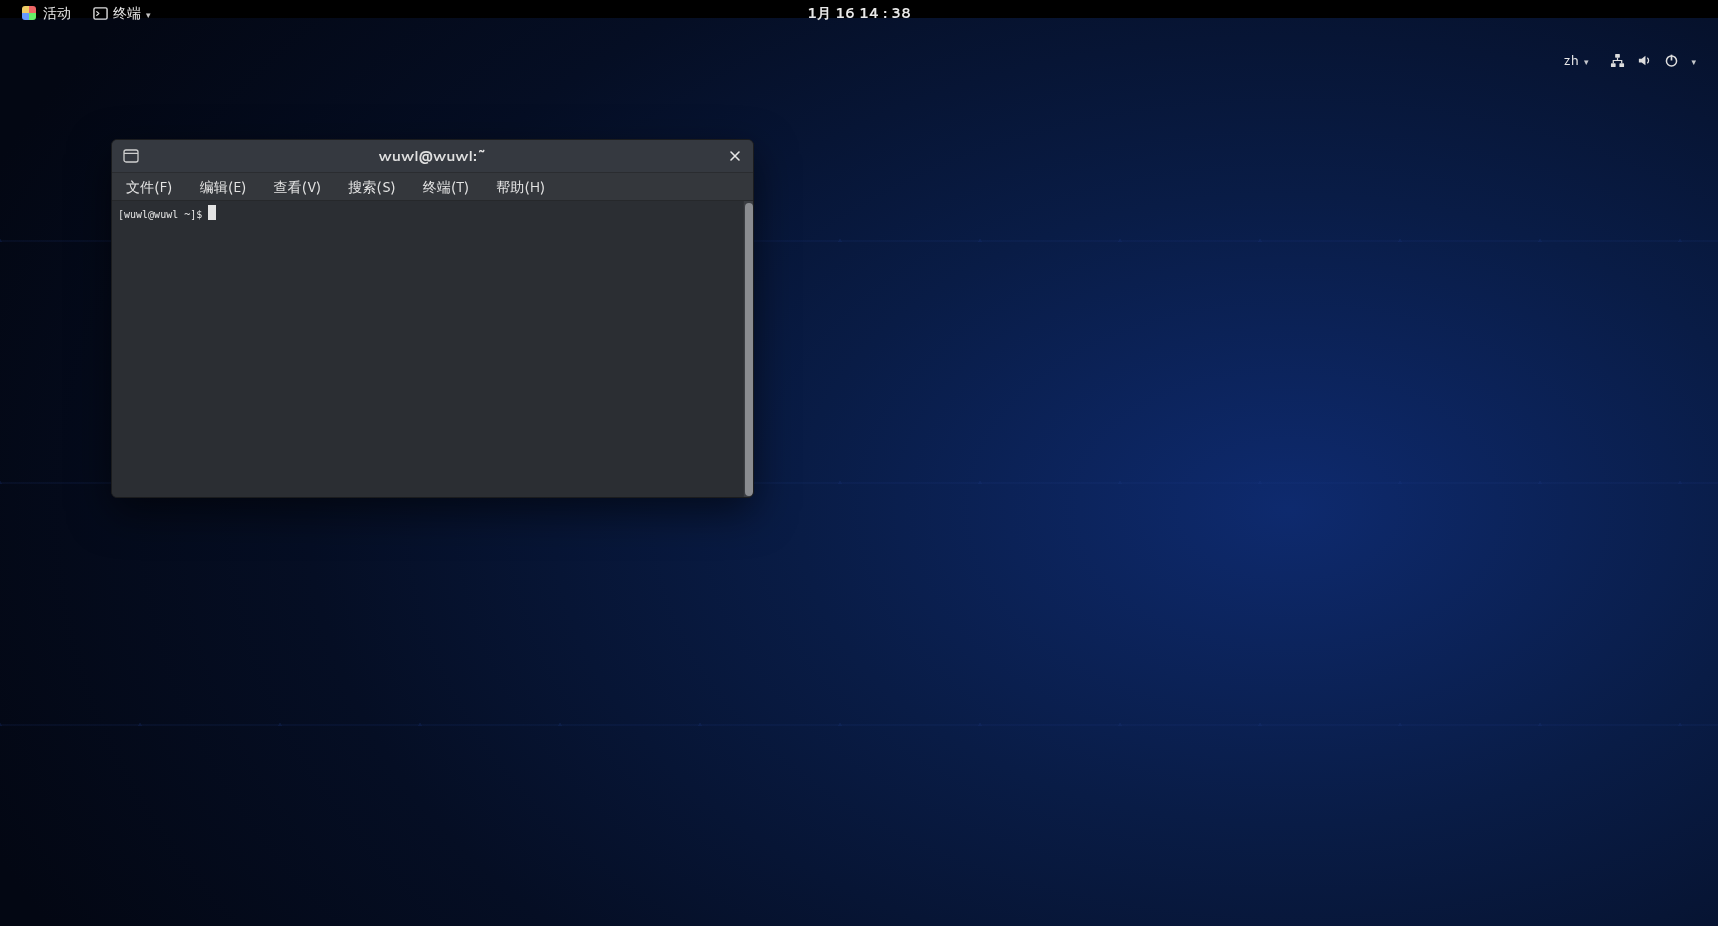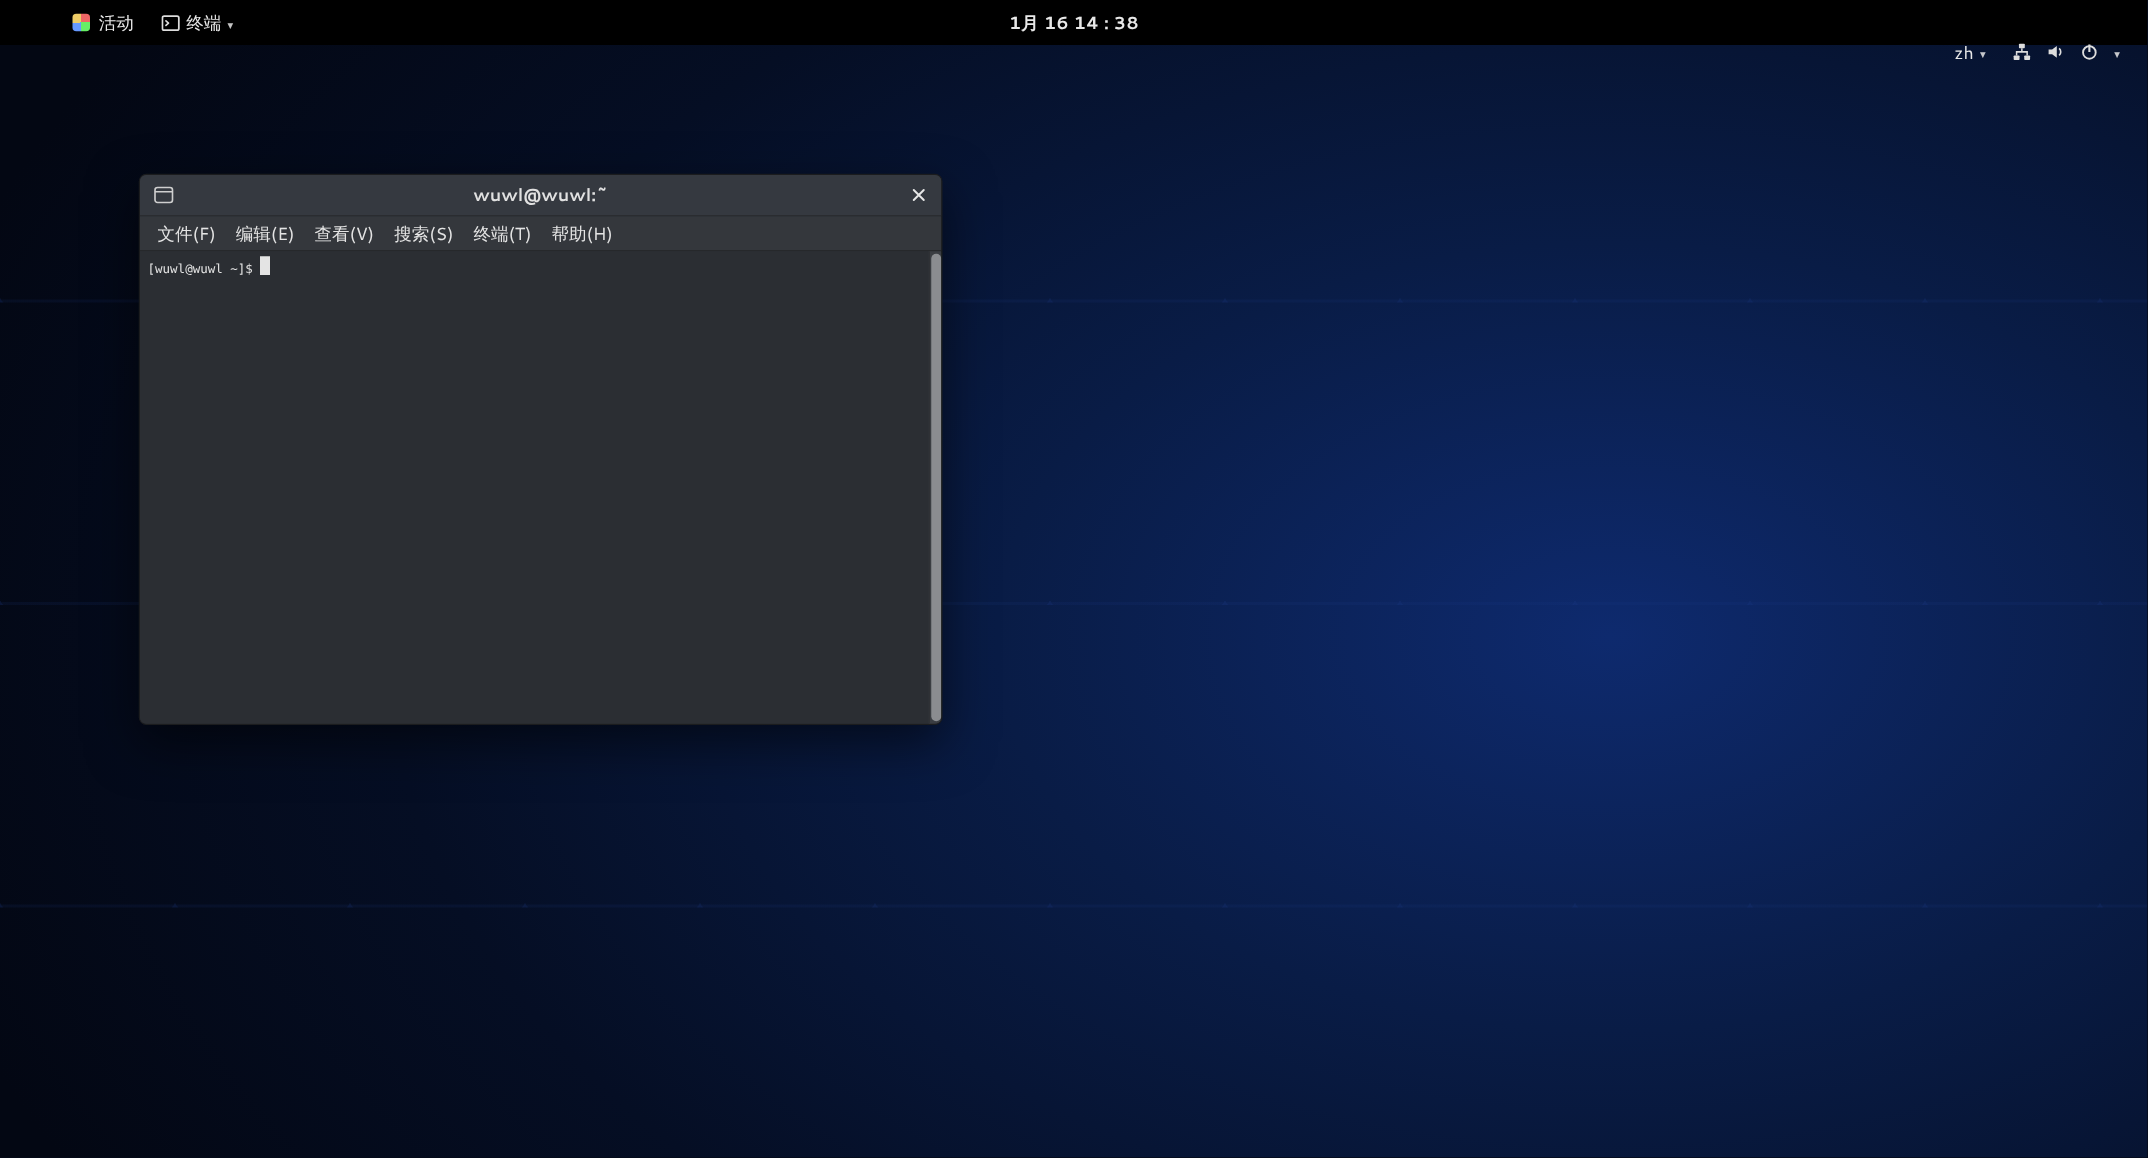--- a/index.html
+++ b/index.html
@@ -19,61 +19,61 @@
       background:
         linear-gradient( 60deg, rgba(30,60,140,0.18) 0 2px, transparent 2px 140px) 0 0/140px 242px,
         linear-gradient(-60deg, rgba(30,60,140,0.18) 0 2px, transparent 2px 140px) 0 0/140px 242px,
         linear-gradient(  0deg, rgba(30,60,140,0.12) 0 2px, transparent 2px 140px) 0 0/140px 242px,
         radial-gradient(ellipse 1400px 900px at 75% 55%, #0e2a6e 0%, #091c46 35%, #050e24 70%, #030713 100%);
       z-index: 0;
     }
 
     
     .topbar {
-      position: absolute; left:0; right:0; top:0; height:36px;
+      position: absolute; left:0; right:0; top:0; height:18px;
       background:#000; color:#e8e8e8; font-size:14px;
-      display:flex; align-items:center; z-index:50; user-select:none;padding-left:36px;
+      display:flex; align-items:flex-start; z-index:50; user-select:none;
     }
     .topbar .left, .topbar .right { display:flex; align-items:center; gap:10px; }
     .topbar .center { position:absolute; left:50%; transform:translateX(-50%); display:flex; gap:4px; font-weight:600; }
     .tb-item { display:flex; align-items:center; gap:5px; padding:0 6px; height:26px; cursor:pointer; }
     .tb-left-pad { width:6px; }
     .tb-right-pad { width:6px; }
     .tri-down { font-size:9px; opacity:.85; position:relative; top:1px; }
     .right { position:absolute; right:0;margin-top:47px; }
     .logo-placeholder {
       width:14px; height:14px; border-radius:3px;
       background: conic-gradient(#e66 0 25%, #6e6 0 50%, #69f 0 75%, #ec6 0);
       display:inline-block; margin-right:2px;
     }
     .icon-svg { display:block; }
 
     
     .window {
-      position:absolute; left:111px; top:139px; width:643px; height:441px;
+      position:absolute; left:111px; top:139px; width:643px; height:359px;
       background:#2b2e33; border:1px solid #1b1c1e; border-radius:6px;
       box-shadow:0 14px 40px rgba(0,0,0,.55);
       display:flex; flex-direction:column; z-index:20; overflow:hidden;
     }
     .titlebar {
       height:33px; background:#353940; display:flex; align-items:center;
       color:#e1e1e1; font-size:14px; position:relative; border-bottom:1px solid #2a2c30;
     }
     .titlebar .title { position:absolute; left:50%; transform:translateX(-50%); font-weight:600; }
     .title-left { padding-left:10px; display:flex; align-items:center; }
     .title-right { position:absolute; right:6px; display:flex; align-items:center; }
     .win-btn {
       width:24px; height:24px; display:flex; align-items:center; justify-content:center;
       color:#e6e6e6; cursor:pointer; border-radius:3px;
     }
 
     .menubar {
       height:28px; background:#34373c; display:flex; align-items:center;
       font-size:14px; color:#e4e4e4; border-bottom:1px solid #26282b;
-      padding:0 6px; gap:0;
+      padding:0 6px; gap:11px;
     }
     .menu-item { padding:4px 8px; cursor:pointer; border-radius:3px; }
 
     .term-body {
       flex:1; background:#2b2e33; display:flex; color:#e4e4e4;
     }
     .term-text {
       flex:1; padding:4px 6px; font-family:"DejaVu Sans Mono","Liberation Mono",monospace;
       font-size:10px; line-height:18px; white-space:pre;
     }

